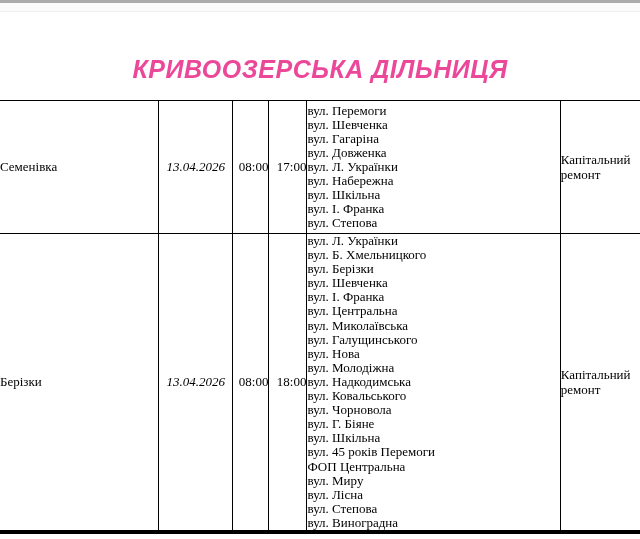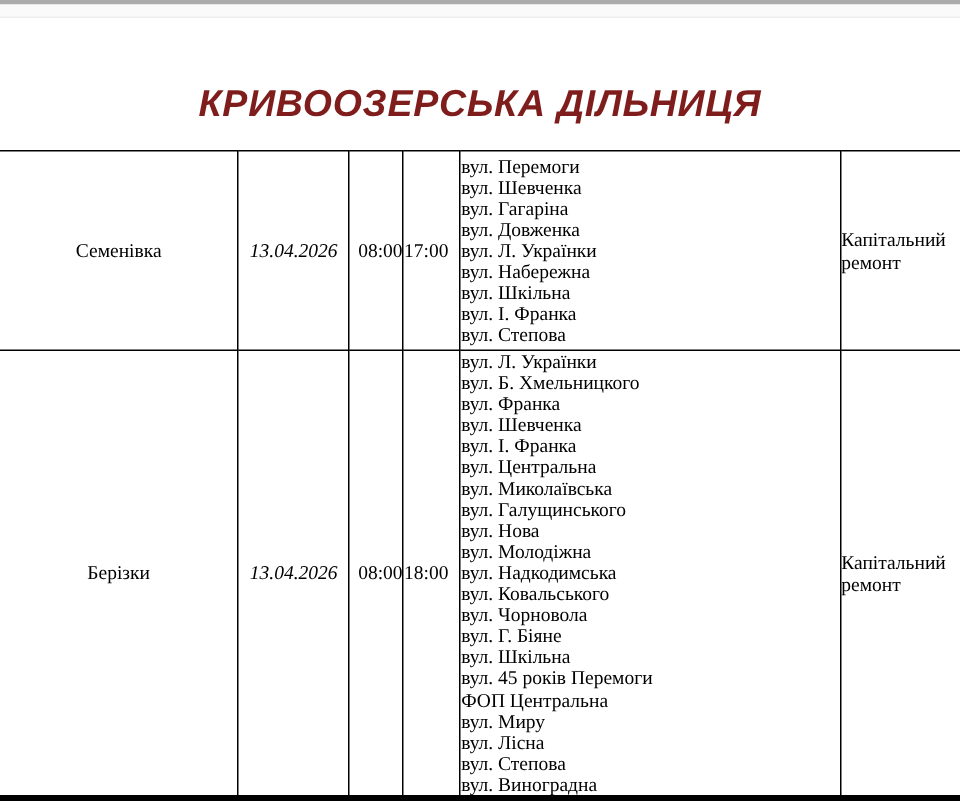--- a/index.html
+++ b/index.html
@@ -28,21 +28,21 @@
     box-sizing: border-box;
   }
   .page-title {
     margin: 43px 0 0 0;
     text-align: center;
     font-family: "Liberation Sans", sans-serif;
     font-weight: bold;
     font-style: italic;
     font-size: 25px;
     letter-spacing: 0.5px;
-    color: #7f1d1d;
+    color: #ec4899;
     white-space: nowrap;
   }
   table.schedule {
     margin-top: 16px;
     border-collapse: collapse;
     table-layout: fixed;
     width: 640px;
     border-top: 1.5px solid #000;
     border-bottom: 4px solid #000;
   }
@@ -50,24 +50,24 @@
     border: 1.5px solid #000;
     font-size: 13px;
     vertical-align: middle;
     padding: 0;
     overflow: hidden;
   }
   table.schedule td:first-child { border-left: none; }
   table.schedule td:last-child  { border-right: none; }
   tr.row-1 { height: 133px; }
   tr.row-2 { height: 296px; }
-  td.col-settlement { width: 158px; padding-left: 5px; text-align: center; }
+  td.col-settlement { width: 158px; padding-left: 5px; text-align: left; }
   td.col-date       { width: 73px;  text-align: center; font-style: italic; }
   td.col-time       { width: 35px;  text-align: right; }
-  td.col-time2      { width: 37px;  text-align: left; }
+  td.col-time2      { width: 37px;  text-align: right; }
   td.col-streets    { width: 252px; vertical-align: top; padding: 2px 0 0 4px; margin-left: 14px; }
   td.col-worktype   { width: 79px;  padding-left: 4px; line-height: 15px; }
   .street-line {
     line-height: 14.1px;
     white-space: nowrap;
   }
 </style>
 </head>
 <body>
 
@@ -97,21 +97,21 @@
       <td class="col-worktype">Капітальний ремонт</td>
     </tr>
     <tr class="row-2">
       <td class="col-settlement">Берізки</td>
       <td class="col-date">13.04.2026</td>
       <td class="col-time">08:00</td>
       <td class="col-time2">18:00</td>
       <td class="col-streets">
           <div class="street-line">вул. Л. Українки</div>
           <div class="street-line">вул. Б. Хмельницкого</div>
-          <div class="street-line">вул. Франка</div>
+          <div class="street-line">вул. Берізки</div>
           <div class="street-line">вул. Шевченка</div>
           <div class="street-line">вул. І. Франка</div>
           <div class="street-line">вул. Центральна</div>
           <div class="street-line">вул. Миколаївська</div>
           <div class="street-line">вул. Галущинського</div>
           <div class="street-line">вул. Нова</div>
           <div class="street-line">вул. Молодіжна</div>
           <div class="street-line">вул. Надкодимська</div>
           <div class="street-line">вул. Ковальського</div>
           <div class="street-line">вул. Чорновола</div>

